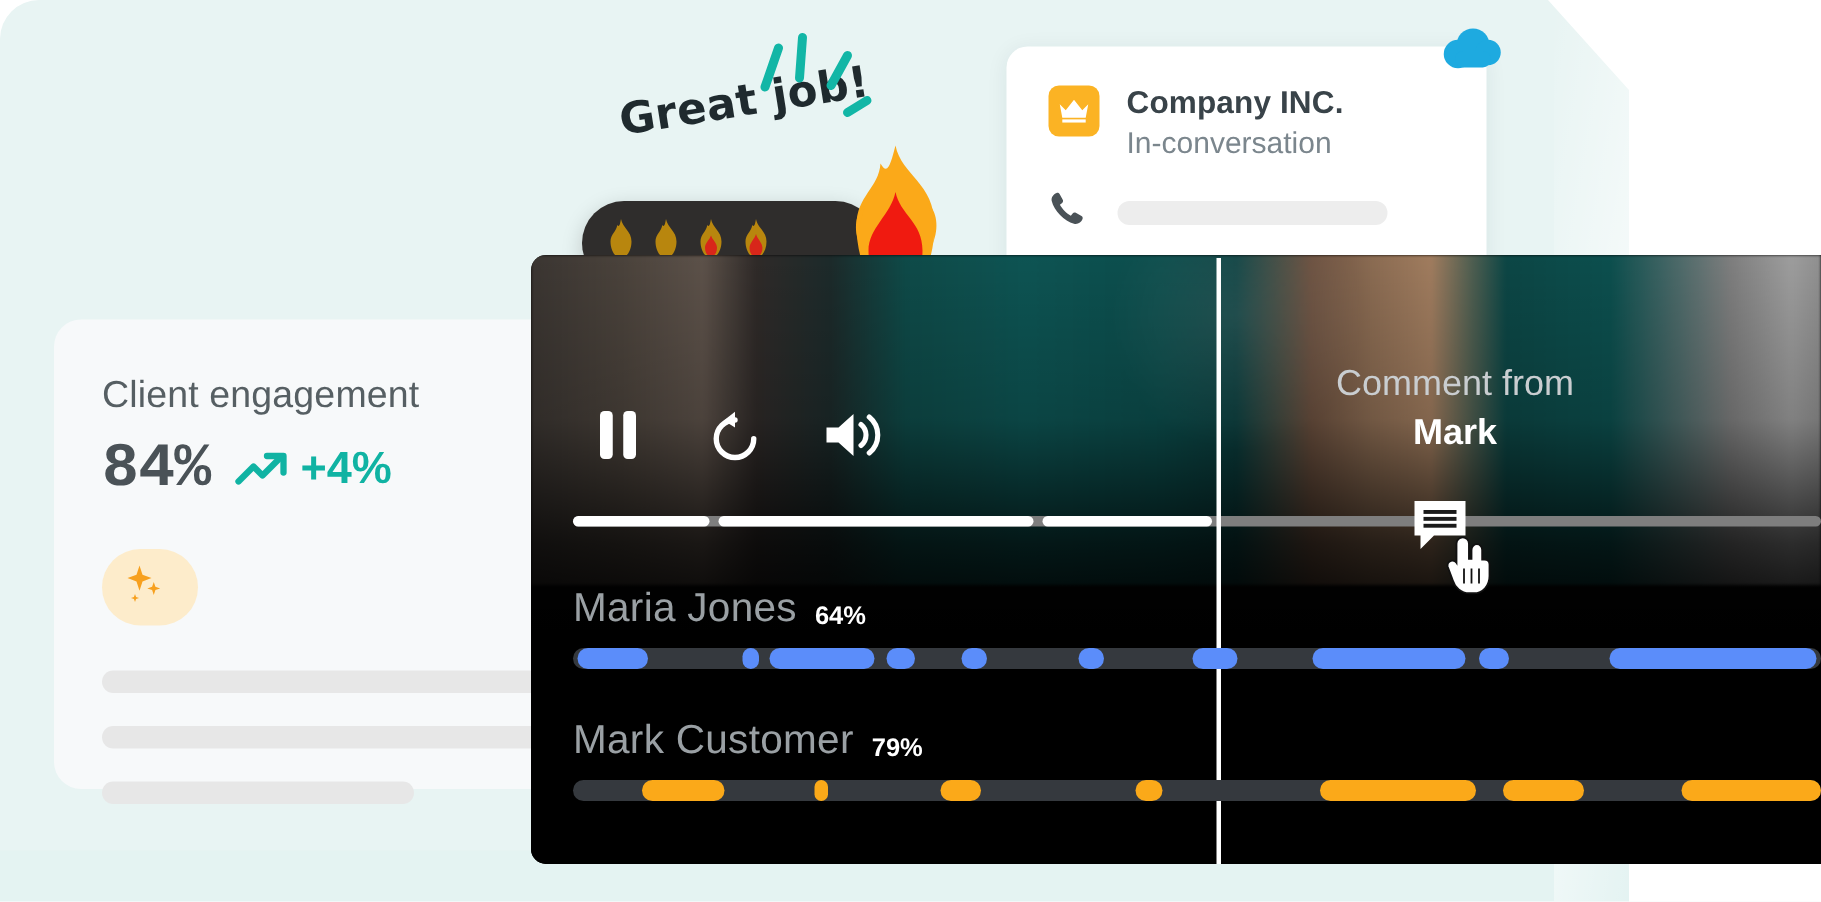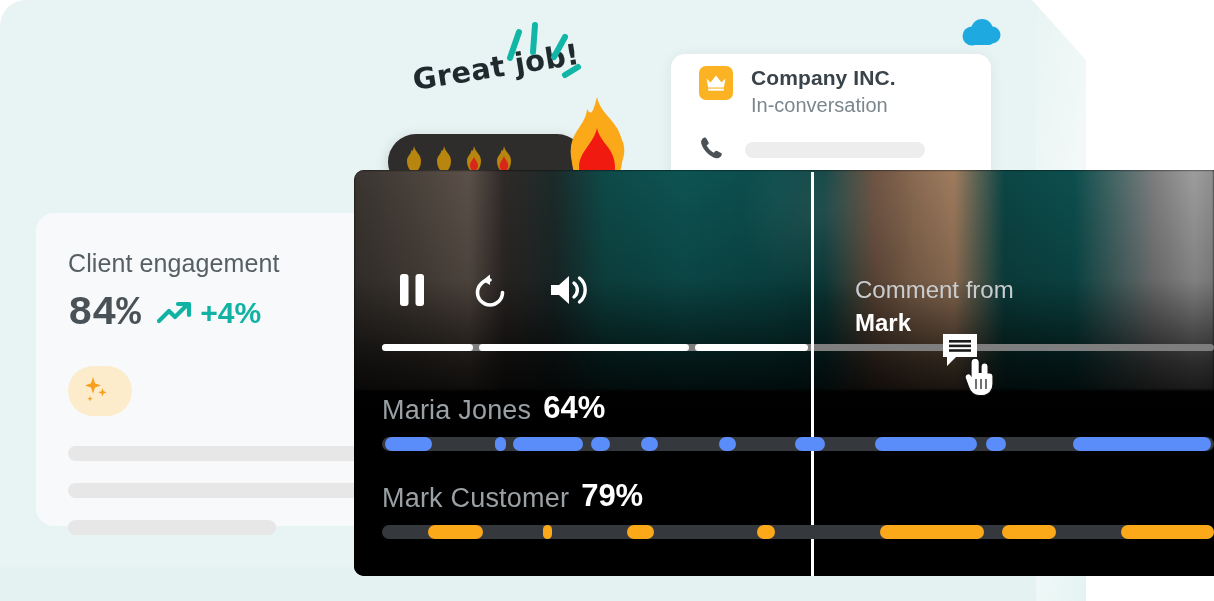--- a/index.html
+++ b/index.html
@@ -50,22 +50,21 @@
   }
   .ai-badge-label { font-size: 24px; font-weight: 700; color: #43341c; }
   .skel { background:#e7e7e7; border-radius: 999px; height: 15px; }
   .skel-wrap { margin-top: 30px; display:flex; flex-direction:column; gap: 22px; }
 
   
   .company-card {
     position: absolute; left: 671px; top: 31px; width: 320px; height: 148px;
     background: #ffffff; border-radius: 14px 14px 0 0;
     box-shadow: 0 2px 14px rgba(20,40,50,.07);
-    padding: 12px 0 0 28px;
-    margin-top: 23px;
+    padding: 26px 0 0 28px;
   }
   .company-top { display:flex; gap: 18px; }
   .crown-tile {
     width: 34px; height: 34px; border-radius: 7px; background:#fbb324;
     display:flex; align-items:center; justify-content:center; flex:0 0 auto;
   }
   .company-name { font-size: 21px; font-weight: 700; color: #394349; letter-spacing:.1px; }
   .company-status { font-size: 20px; color: #7b868d; margin-top: 4px; }
   .company-phone-row { display:flex; align-items:center; gap: 20px; margin-top: 18px; }
   .phone-skel { width: 180px; height: 16px; background:#ededed; border-radius:999px; }
@@ -122,33 +121,33 @@
   .vctrl-pause { left: 396px; }
   .vctrl-replay { left: 470px; }
   .vctrl-volume { left: 548px; }
 
   .scrub { position:absolute; left: 382px; top: 344px; width: 832px; height: 7px; }
   .scrub-track { position:absolute; left:0; top:0; width:100%; height:7px; background:#7e7e7e; border-radius:4px; }
   .scrub-seg { position:absolute; top:0; height:7px; background:#ffffff; border-radius:4px; }
 
   .playhead { position:absolute; left: 811px; top: 172px; width: 3px; height: 404px; background:#ffffff; }
 
-  .comment-block { position:absolute; left: 855px; top: 276px; width: 230px; }
+  .comment-block { position:absolute; left: 855px; top: 242px; width: 230px; text-align:center; }
   .comment-from { font-size: 24px; color: #c9cdd0; }
   .comment-name { font-size: 24px; font-weight:700; color:#ffffff; margin-top: 5px; }
   .comment-marker { position:absolute; left: 941px; top: 332px; }
   .cursor-hand { position:absolute; left: 962px; top: 354px; }
 
   
   .spk { position:absolute; left: 382px; width: 832px; }
   .spk-maria { top: 390px; }
   .spk-carl { top: 478px; }
   .spk-head { display:flex; align-items:flex-end; gap: 12px; }
   .spk-name { font-size: 27px; color: #9aa0a4; letter-spacing:.2px; }
-  .spk-pct { font-size: 31px; font-weight: 700; color:#ffffff; }
+  .spk-pct { font-size: 17px; font-weight: 700; color:#ffffff; }
   .bar { position:relative; margin-top: 11px; height: 14px; width: 832px; background:#35393e; border-radius: 7px; }
   .seg { position:absolute; top:0; height:14px; border-radius: 7px; }
   .seg-blue { background:#5b8dfa; }
   .seg-orange { background:#fba919; }
 </style>
 </head>
 <body>
 
 <div id="stage">
 

